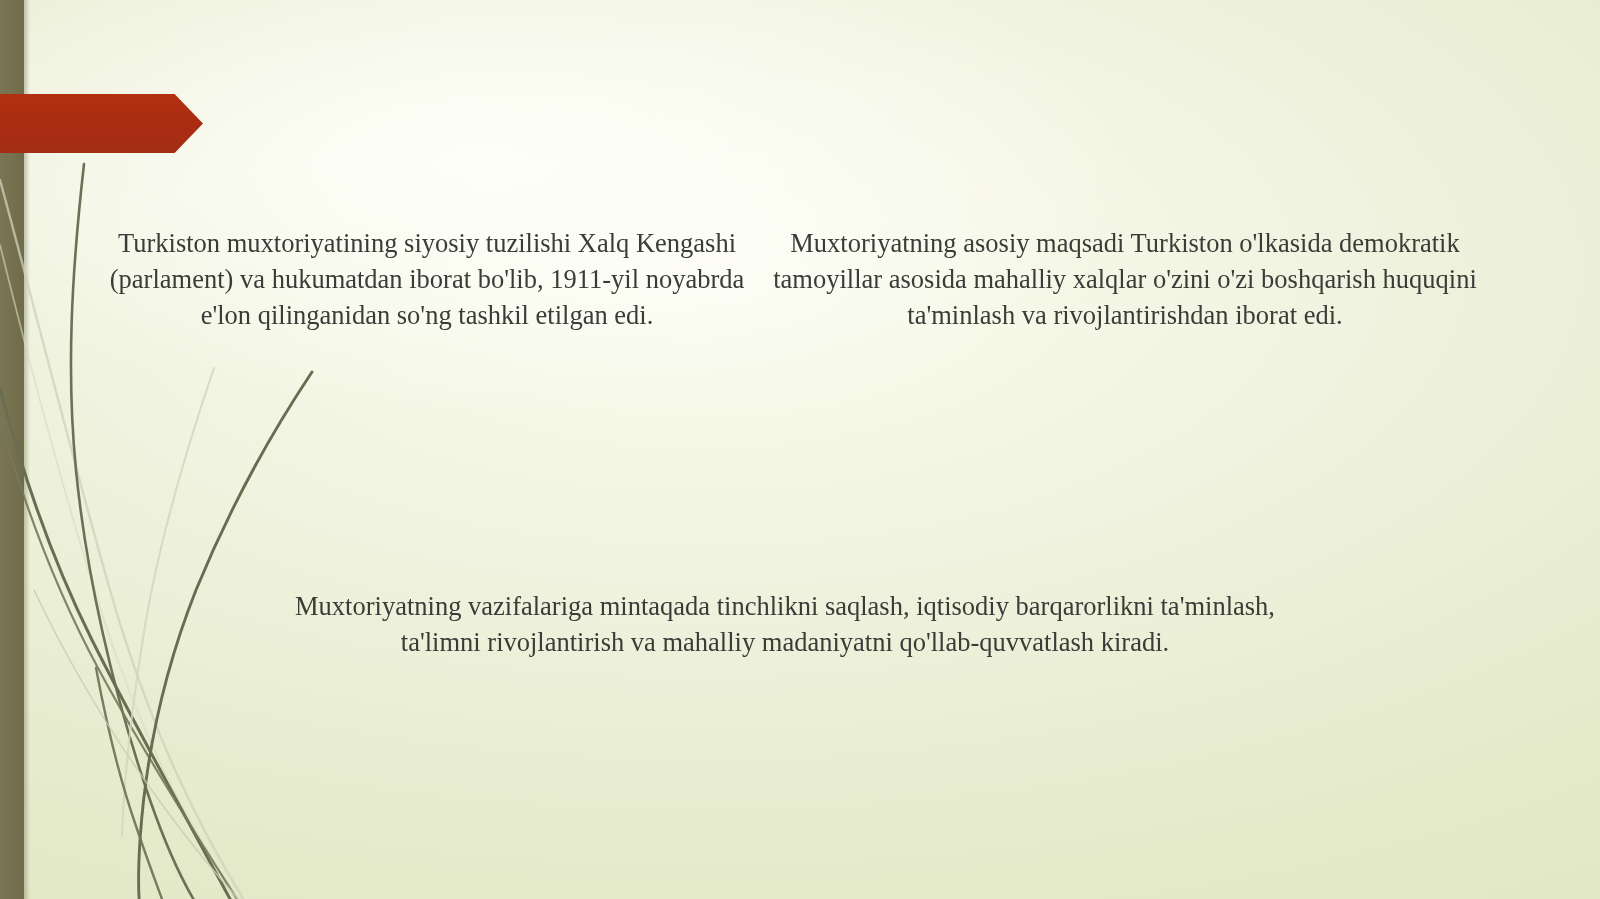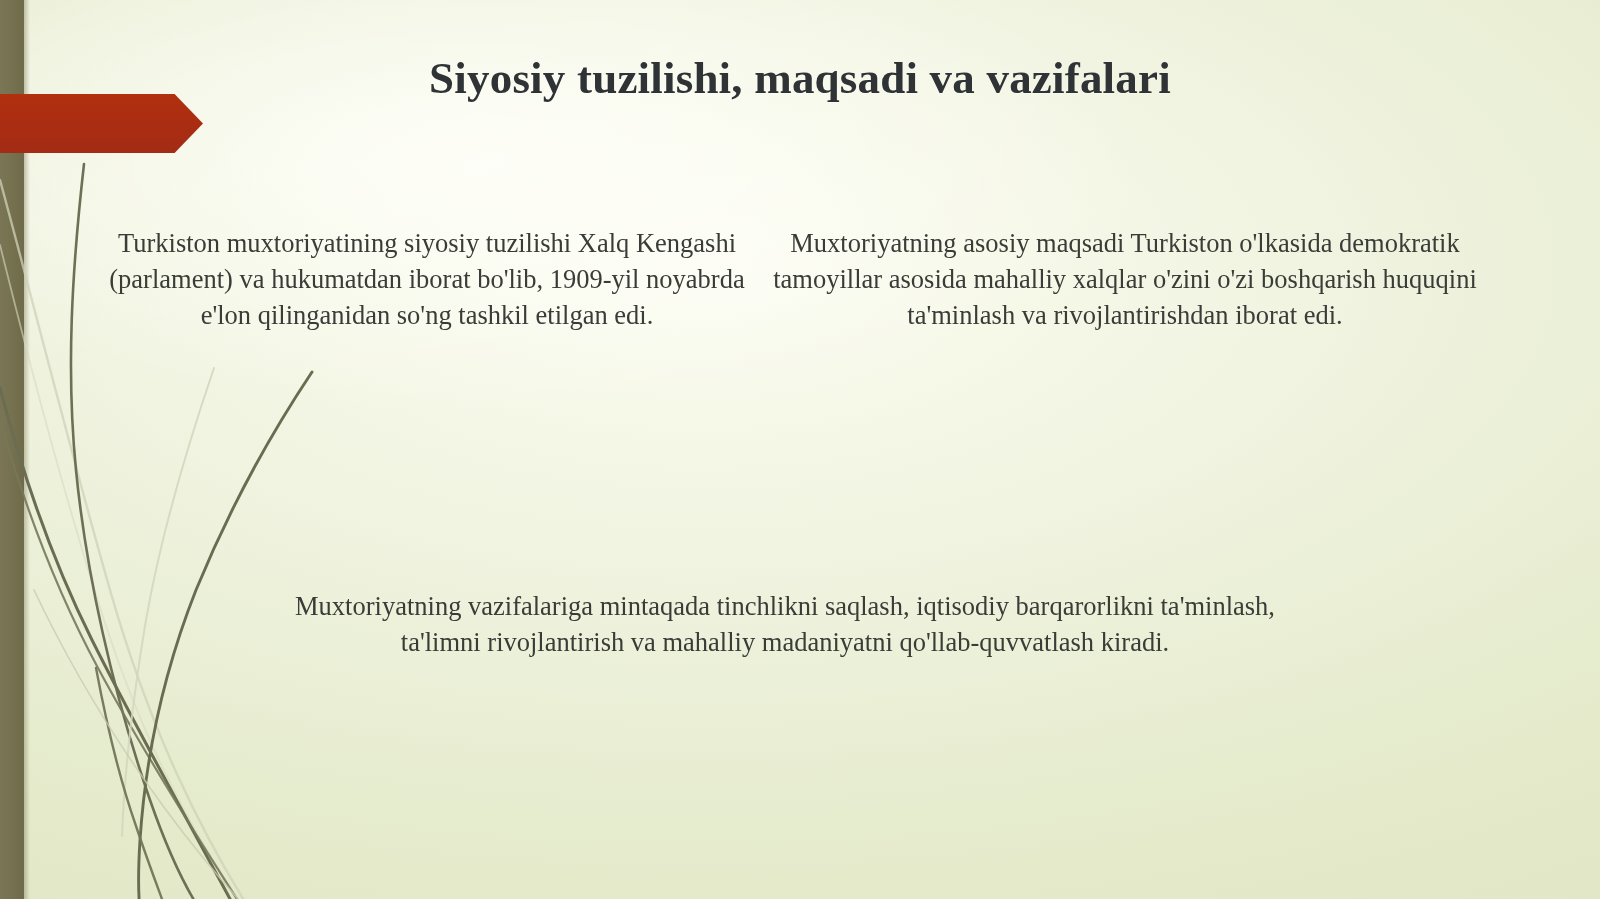--- a/index.html
+++ b/index.html
@@ -153,21 +153,20 @@
 
     <path d="M 96 548 C 108 612 122 666 136 706 C 148 742 158 768 166 790" stroke="#73755a" stroke-width="2.4" stroke-linecap="round" opacity="0.95"></path>
 
     <path d="M 34 470 C 70 546 116 622 166 690 C 200 736 228 768 248 790" stroke="#c9ccb2" stroke-width="1.6" stroke-linecap="round" opacity="0.8"></path>
   </svg>
 
   <div class="red-arrow">
     <div class="red-arrow-shape"></div>
   </div>
 
-  <div class="title">Siyosiy tuzilishi, maqsadi va vazifalari</div>
 
-  <div class="body-text col-left">Turkiston muxtoriyatining siyosiy tuzilishi Xalq Kengashi (parlament) va hukumatdan iborat bo'lib, 1909-yil noyabrda e'lon qilinganidan so'ng tashkil etilgan edi.</div>
+  <div class="body-text col-left">Turkiston muxtoriyatining siyosiy tuzilishi Xalq Kengashi (parlament) va hukumatdan iborat bo'lib, 1911-yil noyabrda e'lon qilinganidan so'ng tashkil etilgan edi.</div>
 
   <div class="body-text block-bottom">Muxtoriyatning vazifalariga mintaqada tinchlikni saqlash, iqtisodiy barqarorlikni ta'minlash, ta'limni rivojlantirish va mahalliy madaniyatni qo'llab-quvvatlash kiradi.</div>
 
   <div class="body-text col-right">Muxtoriyatning asosiy maqsadi Turkiston o'lkasida demokratik tamoyillar asosida mahalliy xalqlar o'zini o'zi boshqarish huquqini ta'minlash va rivojlantirishdan iborat edi.</div>
 
 </div>
 
 </body></html>

